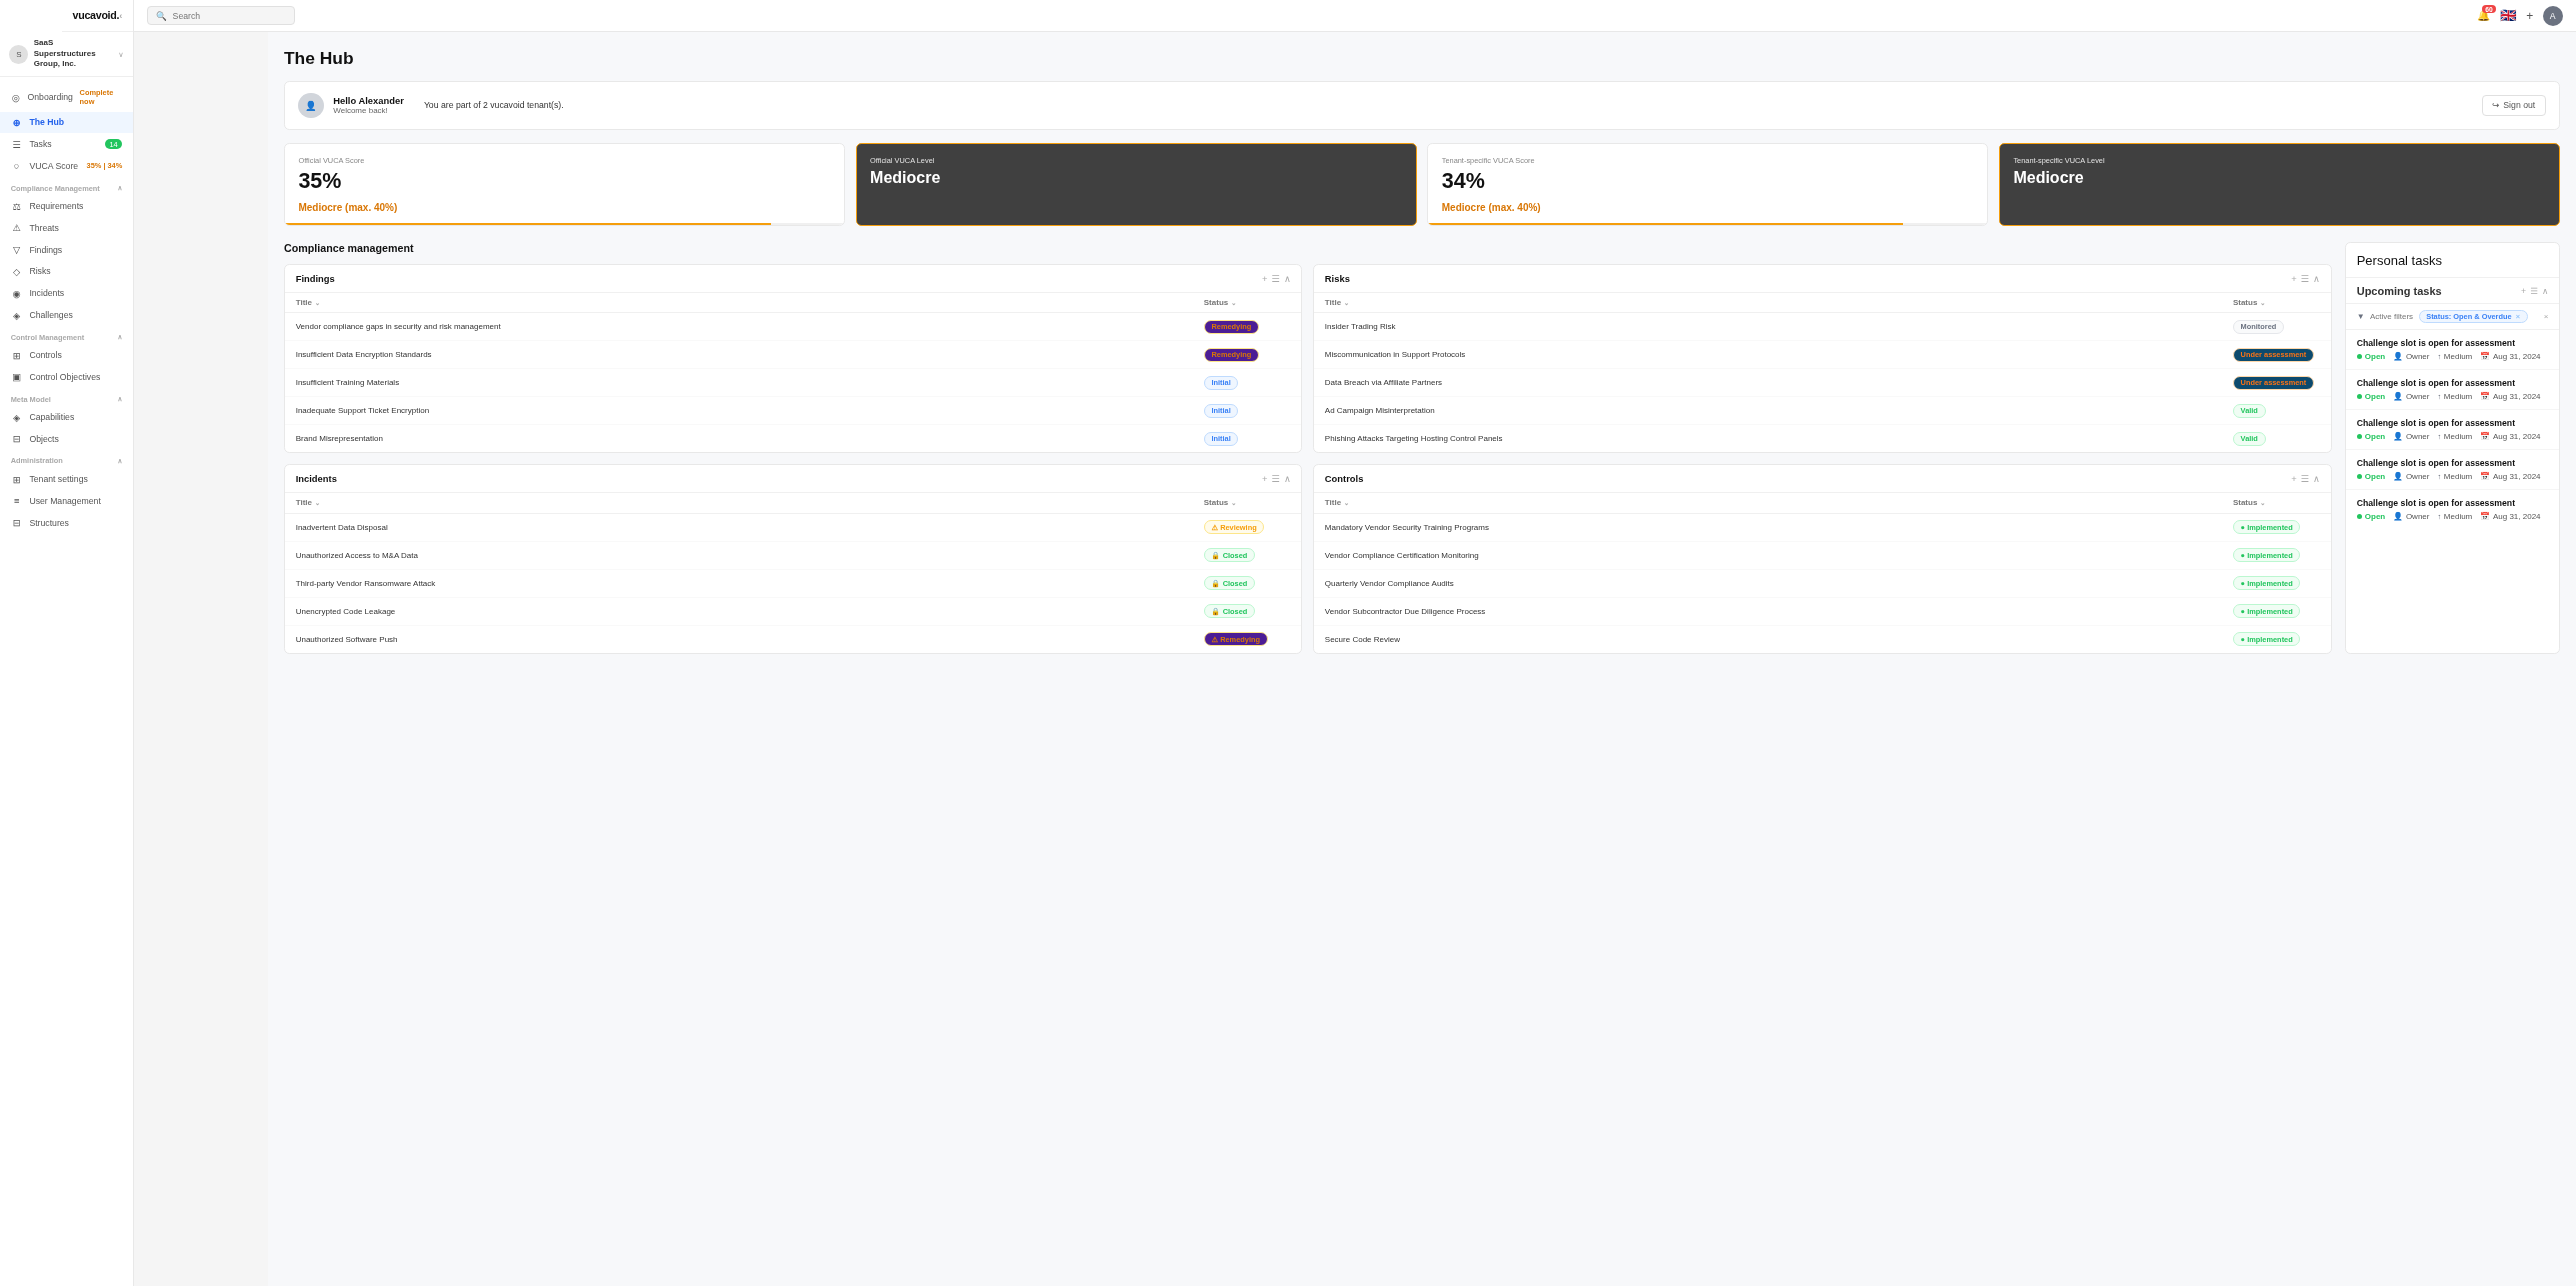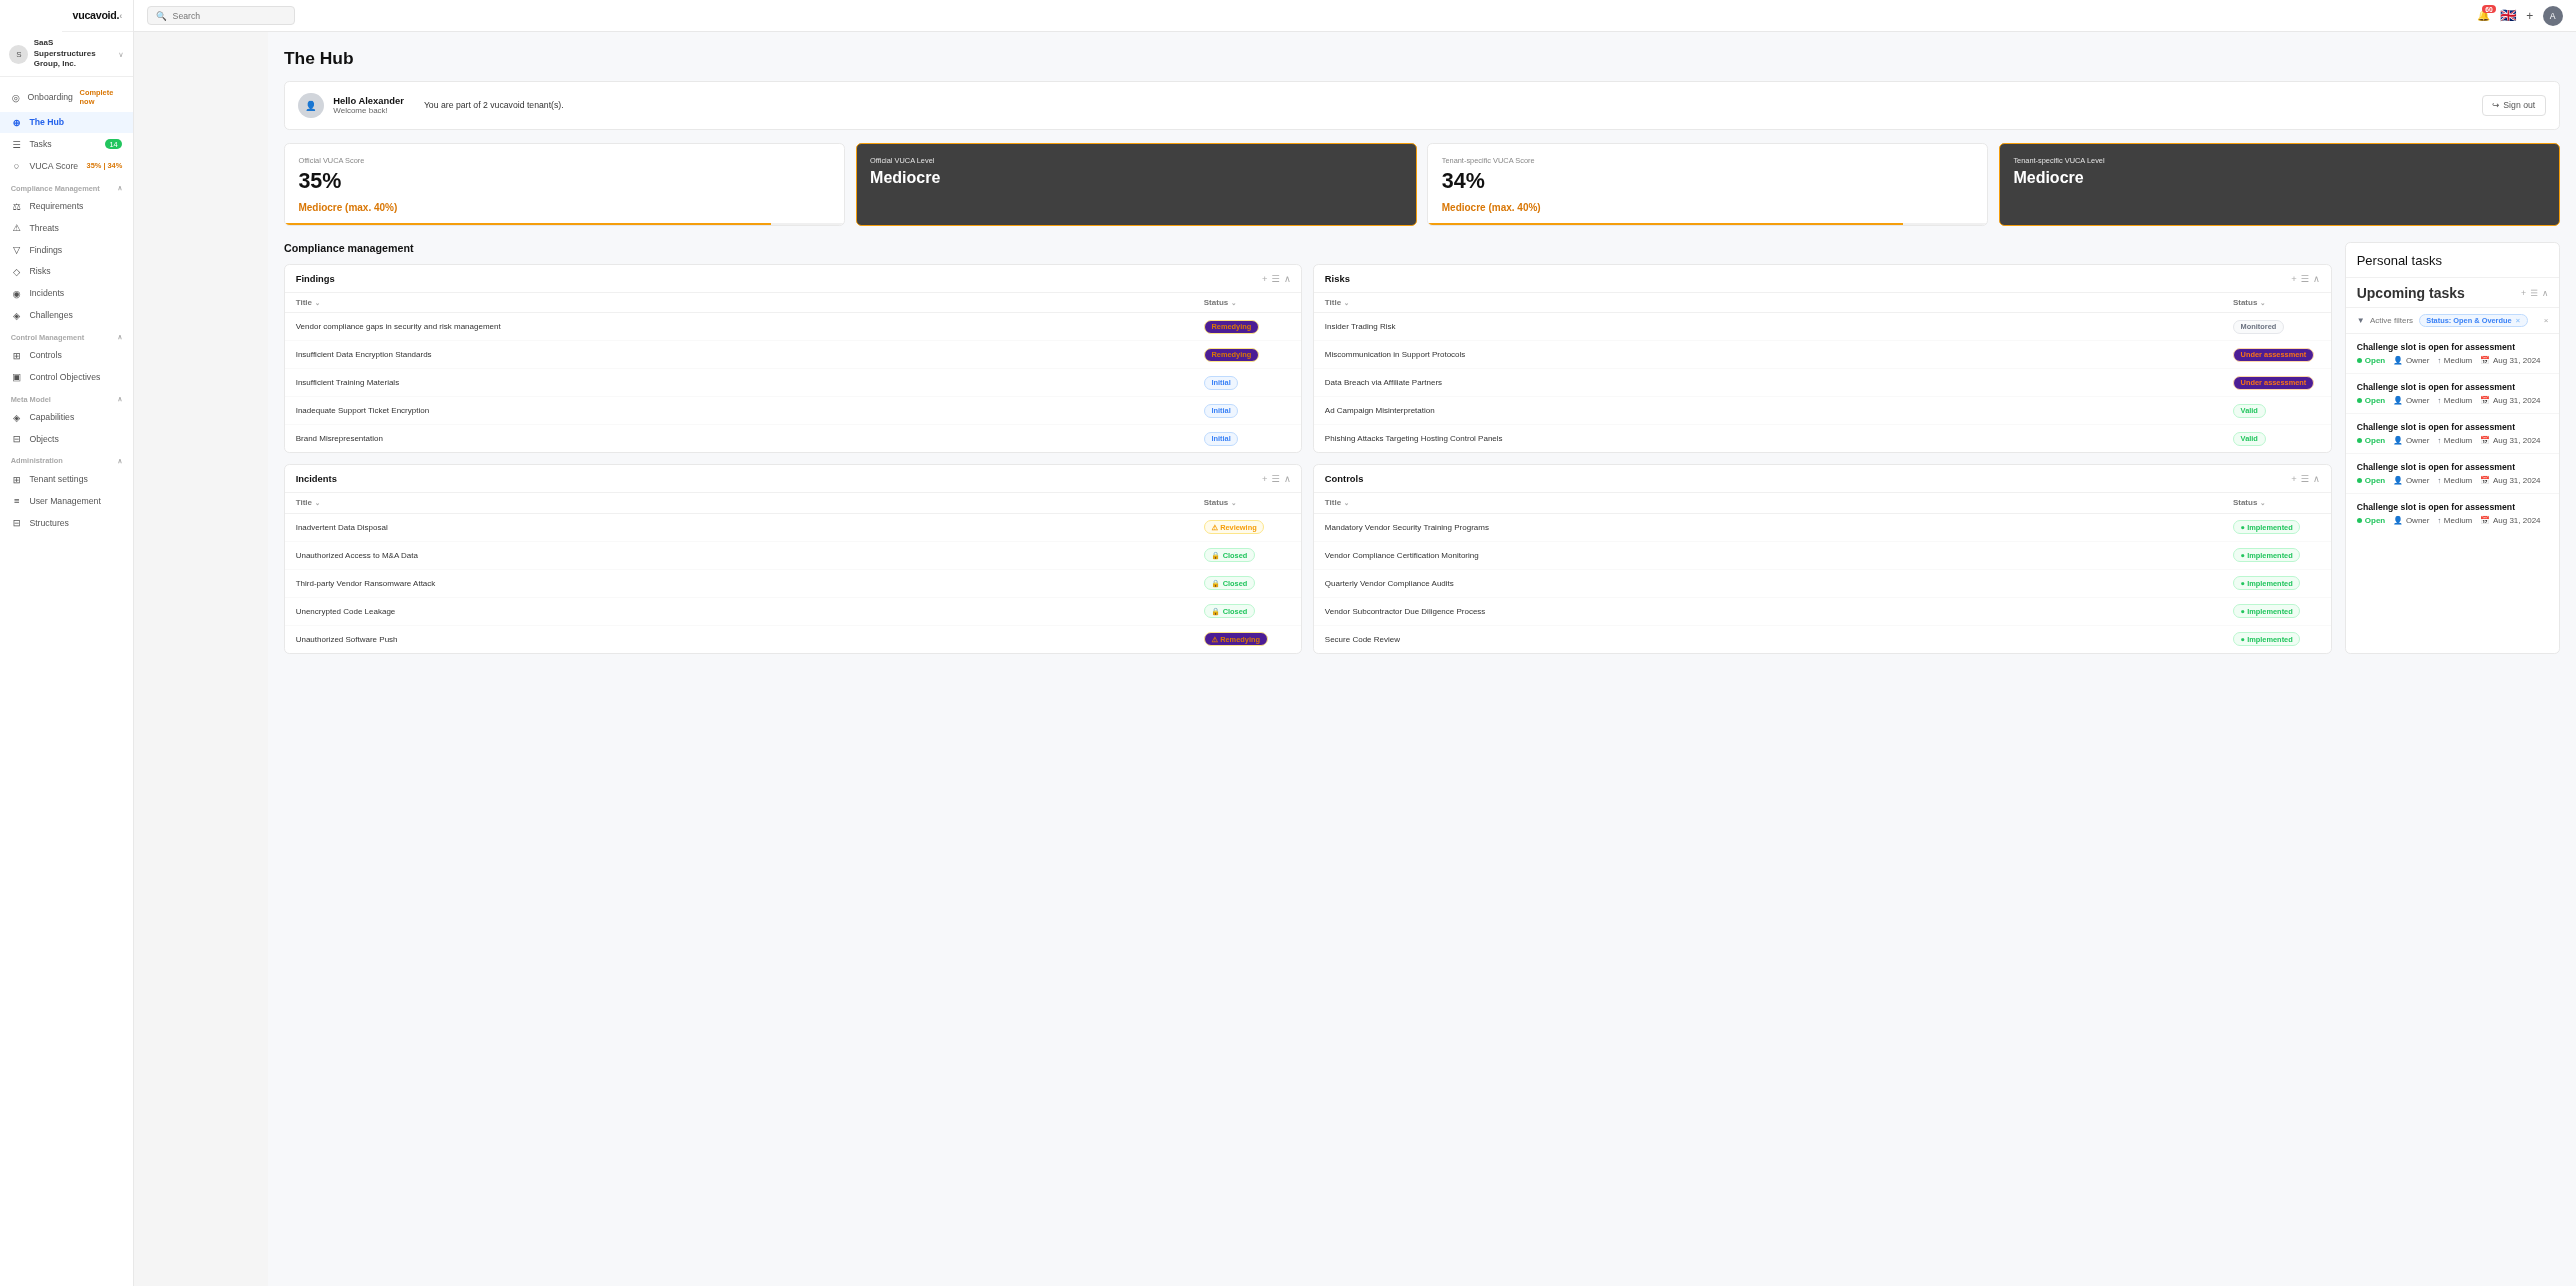--- a/index.html
+++ b/index.html
@@ -180,40 +180,40 @@
 
     .status-badge {
       display: inline-block; padding: 1.3px 6.7px; border-radius: 8px;
       font-size: 7.4px; font-weight: 600;
     }
     .status-remedying { color: #d97706; background: #4c1d95; border: 0.7px solid #fde68a; }
     .status-initial { color: #3b82f6; background: #eff6ff; border: 0.7px solid #bfdbfe; }
     .status-reviewing { color: #f59e0b; background: #fffbeb; border: 0.7px solid #fde68a; }
     .status-closed { color: #22c55e; background: #f0fdf4; border: 0.7px solid #bbf7d0; }
     .status-monitored { color: #6b7280; background: #f9fafb; border: 0.7px solid #e5e7eb; }
-    .status-under-assessment { color: #f97316; background: #4c1d95; border: 0.7px solid #fed7aa; }
+    .status-under-assessment { color: #f97316; background: #0c4a6e; border: 0.7px solid #fed7aa; }
     .status-valid { color: #22c55e; background: #f0fdf4; border: 0.7px solid #bbf7d0; }
     .status-implemented { color: #22c55e; background: #f0fdf4; border: 0.7px solid #bbf7d0; }
 
     
     .personal-tasks {
       background: #fff; border: 0.7px solid #e8e8e8; border-radius: 5.4px;
       overflow: hidden;
     }
     .pt-header {
       padding: 9.4px 10.7px; border-bottom: 0.7px solid #f0f0f0;
       display: flex; align-items: center;
     }
     .pt-title { font-size: 13px; font-weight: 400; color: #111; flex: 1; }
 
     .pt-section-header {
       padding: 6.7px 10.7px; display: flex; align-items: center; gap: 5.4px;
       border-bottom: 0.7px solid #f0f0f0;
     }
-    .pt-section-title { font-weight: 600; font-size: 14px; color: #333; flex: 1; }
+    .pt-section-title { font-weight: 600; font-size: 11px; color: #333; flex: 1; }
     .pt-actions { display: flex; gap: 4px; color: #aaa; font-size: 8.7px; align-items: center; }
 
     .pt-filter-bar {
       padding: 5.4px 10.7px; display: flex; align-items: center; gap: 5.4px;
       border-bottom: 0.7px solid #f0f0f0; font-size: 8px;
     }
     .pt-filter-icon { color: #6b7280; }
     .pt-active-filters-label { color: #777; }
     .pt-filter-tag {
       background: #eff6ff; color: #3b82f6; border: 0.7px solid #bfdbfe;

